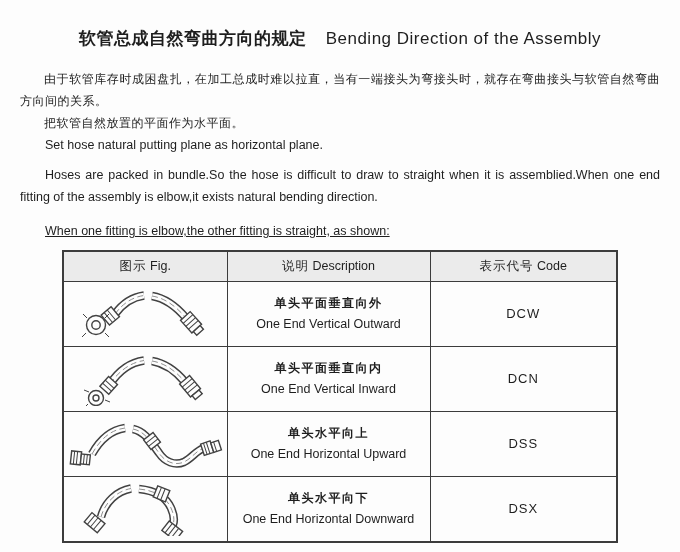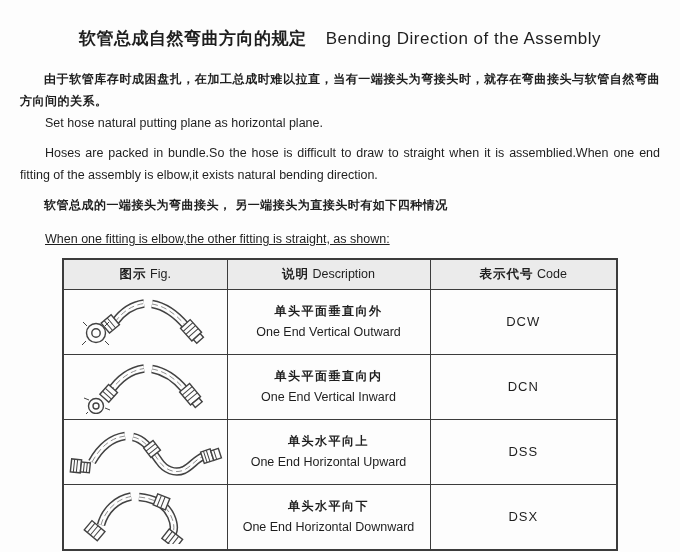--- a/index.html
+++ b/index.html
@@ -22,21 +22,21 @@
   .title .zh { font-weight:bold; }
   .title .en { font-weight:normal; margin-left:14px; }
 
   .intro { margin:18px 20px 0 20px; }
   .intro p {
     font-size:12.5px;
     line-height:22px;
     text-indent:2em;
     text-align:justify;
   }
-  .intro p.zh { font-size:12px; font-weight:700; letter-spacing:0.5px; }
+  .intro p.zh { font-size:12px; font-weight:400; letter-spacing:0.5px; }
   .intro p.gap-sm { margin-top:12px;text-decoration:underline; }
   .intro p.gap-md { margin-top:8px; }
 
   table.spec {
     width:554px;
     margin:8px auto 0 auto;
     border-collapse:collapse;
     table-layout:fixed;
   }
   table.spec, table.spec th, table.spec td {
@@ -47,21 +47,21 @@
   th.col-desc { width:203px; }
   th.col-code { width:187px; }
   table.spec thead th {
     height:30px;
     background:#ebebeb;
     font-size:12.5px;
     font-weight:normal;
     text-align:center;
     vertical-align:middle;
   }
-  table.spec thead th .zh { font-weight:bold; letter-spacing:1px; }
+  table.spec thead th .zh { font-weight:normal; letter-spacing:1px; }
   table.spec thead th .en { }
   table.spec td { height:64px; text-align:center; vertical-align:middle; background:#fdfdfd; }
   td.fig-cell  { padding:1px; }
   td.desc-cell .zh {
     font-size:12px; font-weight:600; letter-spacing:1.5px; line-height:21px;
   }
   td.desc-cell .en { font-size:12.5px; line-height:21px; }
   td.code-cell { font-size:13px; letter-spacing:1px; }
 
   
@@ -76,23 +76,23 @@
 
 <div class="page">
 
   <div class="title">
     <span class="zh">软管总成自然弯曲方向的规定</span>
     <span class="en">Bending Direction of the Assembly</span>
   </div>
 
   <div class="intro">
     <p class="zh">由于软管库存时成困盘扎，在加工总成时难以拉直，当有一端接头为弯接头时，就存在弯曲接头与软管自然弯曲方向间的关系。</p>
+    <p class="zh">把软管自然放置的平面作为水平面。</p>
     <p class="en">Set hose natural putting plane as horizontal plane.</p>
     <p class="en gap-md">Hoses are packed in bundle.So the hose is difficult to draw to straight when it is assemblied.When one end fitting of the assembly is elbow,it exists natural bending direction.</p>
-    <p class="zh gap-md">软管总成的一端接头为弯曲接头， 另一端接头为直接头时有如下四种情况</p>
     <p class="en gap-sm">When one fitting is elbow,the other fitting is straight, as shown:</p>
   </div>
 
   <table class="spec">
     <thead>
       <tr>
         <th class="col-fig">
           <span class="zh">图示</span>
           <span class="en">Fig.</span>
         </th>

